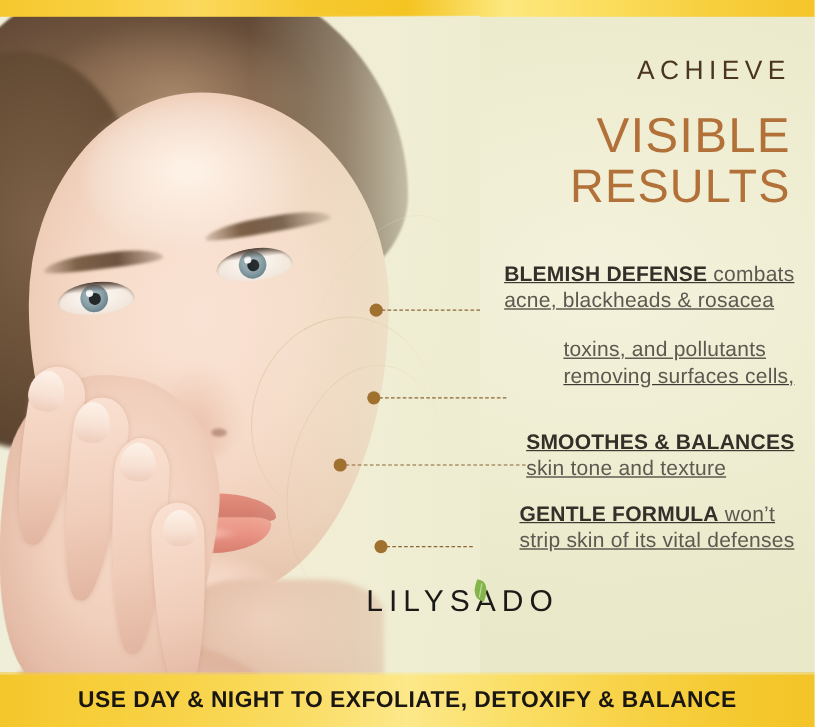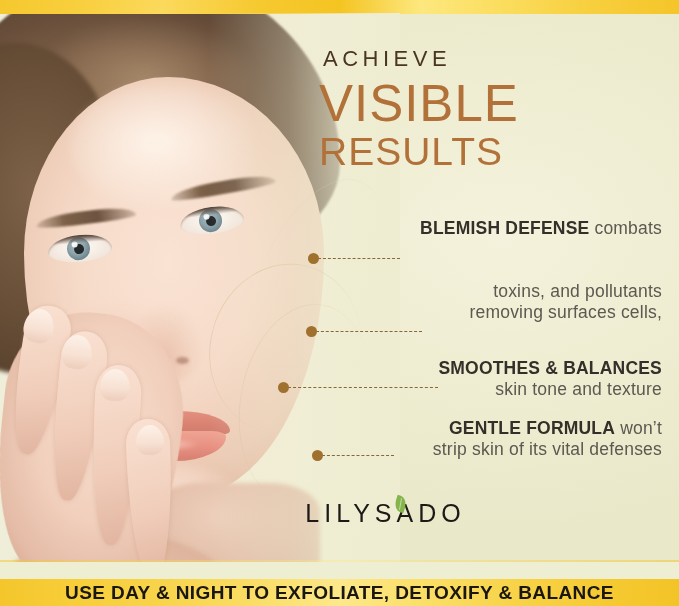--- a/index.html
+++ b/index.html
@@ -264,54 +264,55 @@
   .sh1 { left: 210px; top: 250px; width: 150px; height: 170px; border-top-color: rgba(205,178,132,.5); transform: rotate(16deg); border-left: 1.4px solid rgba(205,178,132,.35); }
   .sh2 { left: 240px; top: 290px; width: 130px; height: 200px; border-top-color: rgba(208,182,138,.45); transform: rotate(10deg); border-left: 1.2px solid rgba(208,182,138,.3); }
   .sh3 { left: 258px; top: 160px; width: 120px; height: 230px; border-top-color: rgba(200,172,126,.4); transform: rotate(22deg); }
 
   
   .headline {
     position: absolute;
     right: 20px;
     top: 48px;
     width: 340px;
-    text-align: left;
+    text-align: right;
     z-index: 10;
   }
   .achieve {
     font-size: 22px;
     letter-spacing: 4.5px;
     color: #4a3520;
     font-weight: 400;
     line-height: 1;
     padding-left: 4px;
   }
   .visible, .results {
     color: #b3713a;
     font-weight: 400;
     letter-spacing: 1px;
     line-height: 0.96;
   }
-  .visible { font-size: 51px; margin-top: 10px; }
+  .visible { font-size: 41px; margin-top: 24px; }
   .results { font-size: 39px; margin-top: 4px; }
 
   
   .features {
     position: absolute;
     left: 0; top: 0;
     width: 679px; height: 606px;
     z-index: 11;
     pointer-events: none;
   }
   .feature {
     position: absolute;
     right: 17px;
-    text-align: right;
+    text-align: left;
     color: #3d3a33;
     pointer-events: auto;
+    text-decoration: underline;
   }
   .feat-line { line-height: 1.16; white-space: nowrap; }
   .feat-strong {
     font-weight: 700;
     font-size: 17.5px;
     letter-spacing: .2px;
     color: #332f29;
   }
   .feat-light {
     font-weight: 400;
@@ -353,21 +354,20 @@
     left: 0; right: 0;
     top: 487px;
     width: 679px;
     text-align: center;
     z-index: 12;
   }
   .logo-inner {
     display: inline-block;
     position: relative;
     padding-left: 92px;
-    margin-top: 12px;
   }
   .logo-text {
     font-size: 25px;
     letter-spacing: 5px;
     color: #1c1a17;
     font-weight: 400;
   }
   .leaf {
     position: absolute;
     left: 182px;
@@ -383,21 +383,21 @@
     left: 5px; top: 2px;
     width: 1px; height: 12px;
     background: rgba(255,255,255,.5);
     transform: rotate(-8deg);
   }
 
   
   .bottom-banner {
     position: absolute;
     left: 0; bottom: 0;
-    width: 679px; height: 27px;
+    width: 679px; height: 44px;
     background: linear-gradient(90deg,
         #f4c62c 0%, #f7cd38 10%, #f8d348 22%, #fadc62 36%,
         #fde88a 50%, #fadf68 62%, #f8d348 76%, #f5c931 90%, #f3c427 100%);
     display: flex;
     align-items: center;
     justify-content: center;
     z-index: 14;
   }
   .banner-text {
     font-size: 19px;
@@ -488,20 +488,23 @@
   <div class="connector c3"></div>
   <div class="dot d4"></div>
   <div class="connector c4"></div>
 
   <div class="features">
 
     <div class="feature f1">
       <div class="feat-line">
         <span class="feat-strong">BLEMISH DEFENSE</span><span class="feat-light"> combats</span>
       </div>
+      <div class="feat-line">
+        <span class="feat-light">acne, blackheads &amp; rosacea</span>
+      </div>
     </div>
 
     <div class="feature f2">
       <div class="feat-line">
         <span class="feat-light">toxins, and pollutants</span>
       </div>
       <div class="feat-line">
         <span class="feat-light">removing surfaces cells,</span>
       </div>
     </div>

